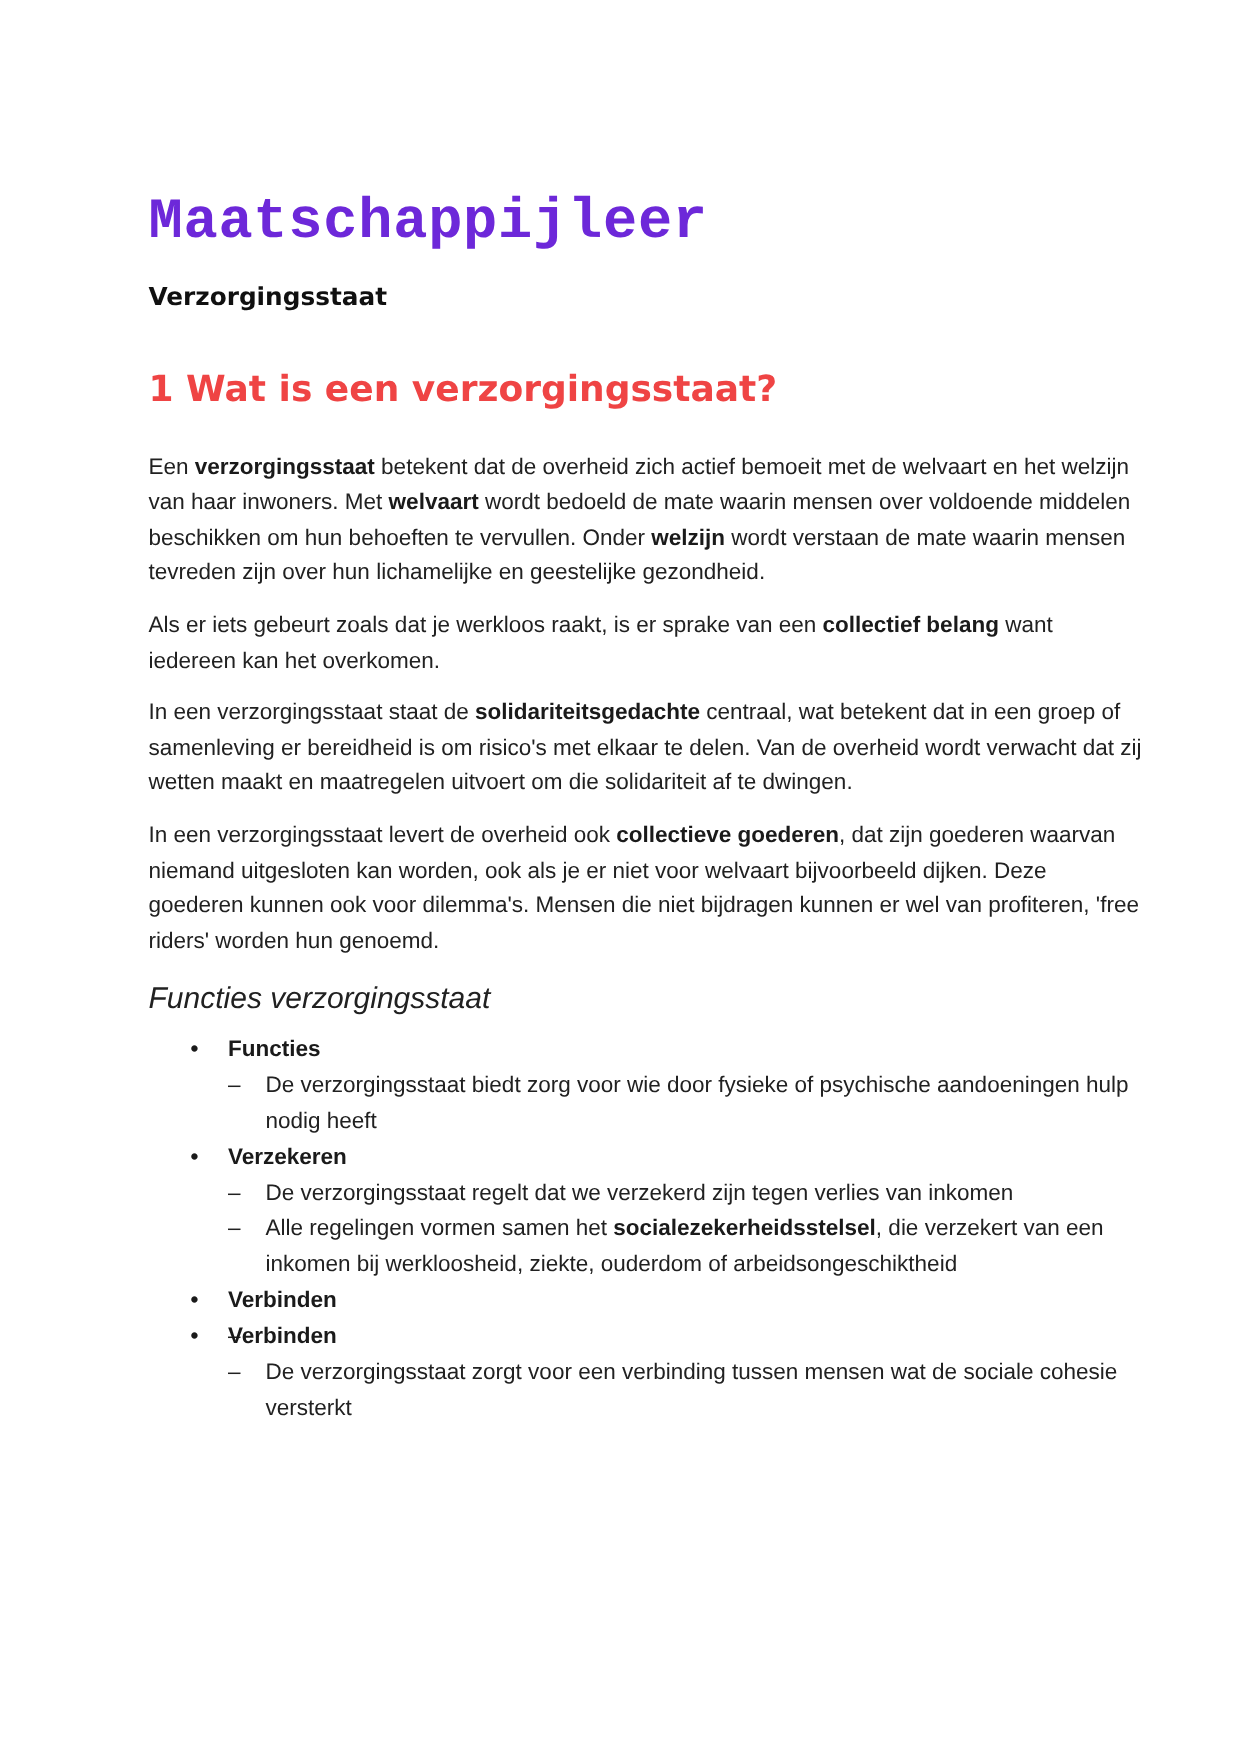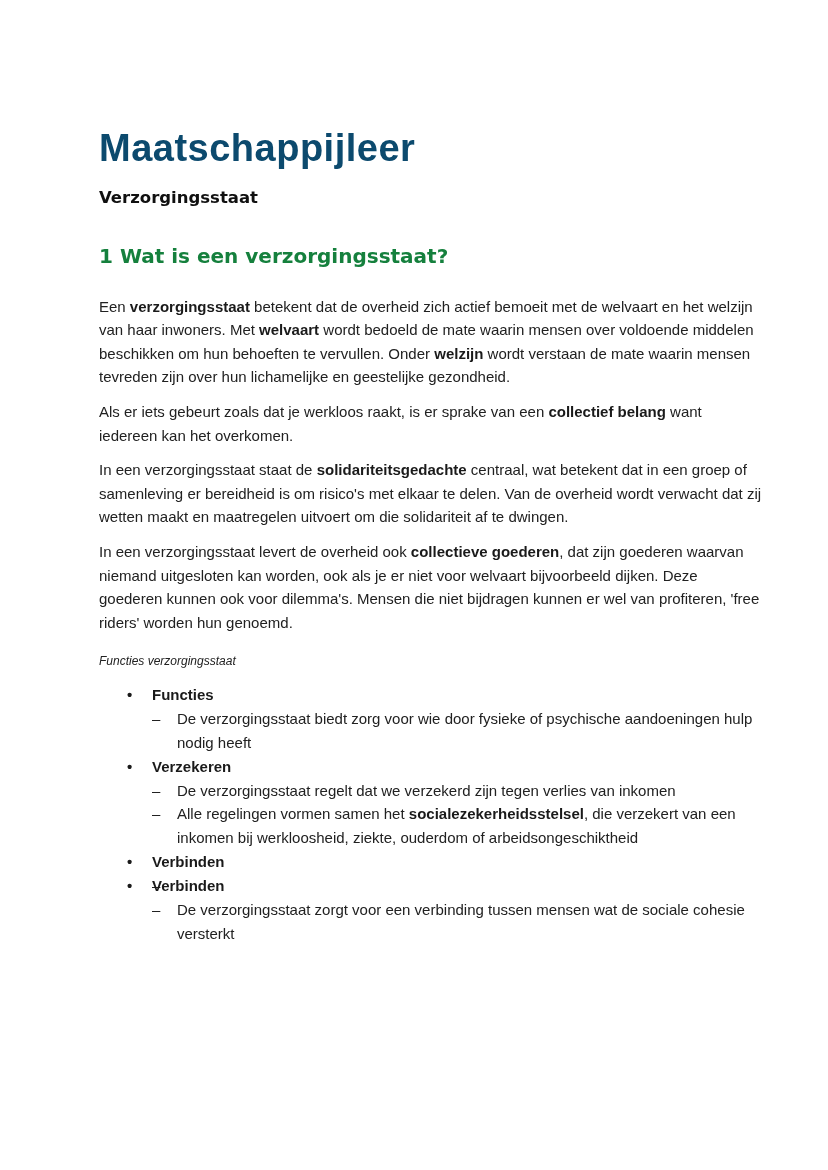--- a/index.html
+++ b/index.html
@@ -17,60 +17,60 @@
     color: #212121;
   }
   .content {
     position: absolute;
     left: 99px;
     top: 0;
     width: 664px;
   }
   .doc-title {
     margin-top: 126px;
-    font-family: Liberation Sans, sans-serif;
+    font-family: Liberation Mono, monospace;
     font-weight: 700;
     font-size: 38px;
     line-height: 1.2;
-    color: #0c4a6e;
+    color: #6d28d9;
     letter-spacing: 0.5px;
   }
   .doc-subtitle {
     margin-top: 16px;
     font-family: "DejaVu Sans", sans-serif;
     font-weight: 700;
     font-size: 16.5px;
     color: #101010;
   }
   .section-heading {
     margin-top: 37px;
     font-family: "DejaVu Sans", sans-serif;
     font-weight: 700;
-    font-size: 20px;
+    font-size: 24px;
     line-height: 1.25;
-    color: #15803d;
+    color: #ef4444;
   }
   .body-copy {
     font-size: 15px;
     line-height: 23.6px;
   }
   .body-copy p.para {
     margin: 0 0 11px 0;
   }
   .body-copy p.first-para {
     margin-top: 26px;
   }
   .body-copy b, .body-copy .run-b {
     font-weight: 700;
     color: #1a1a1a;
   }
   .functions-heading {
     margin: 16px 0 9px 0;
     font-style: italic;
-    font-size: 12px;
+    font-size: 20px;
     line-height: 23.6px;
   }
   .bullet-list {
     line-height: 23.9px;
   }
   .li1 {
     position: relative;
     padding-left: 53px;
     font-weight: 700;
     color: #1a1a1a;

